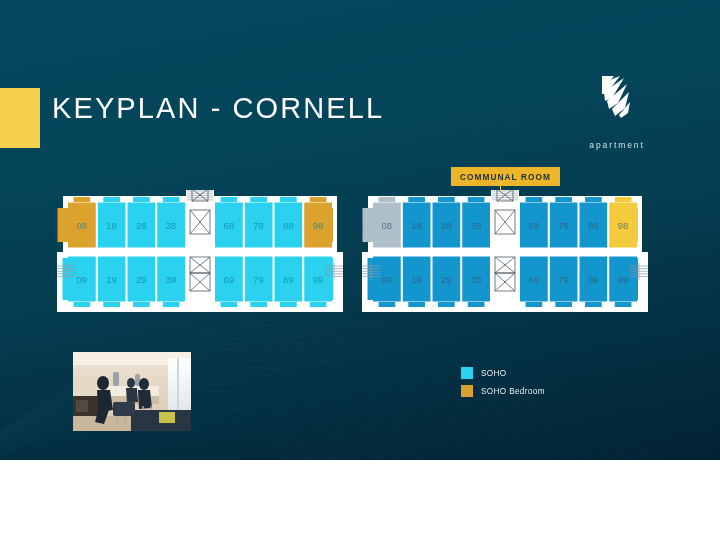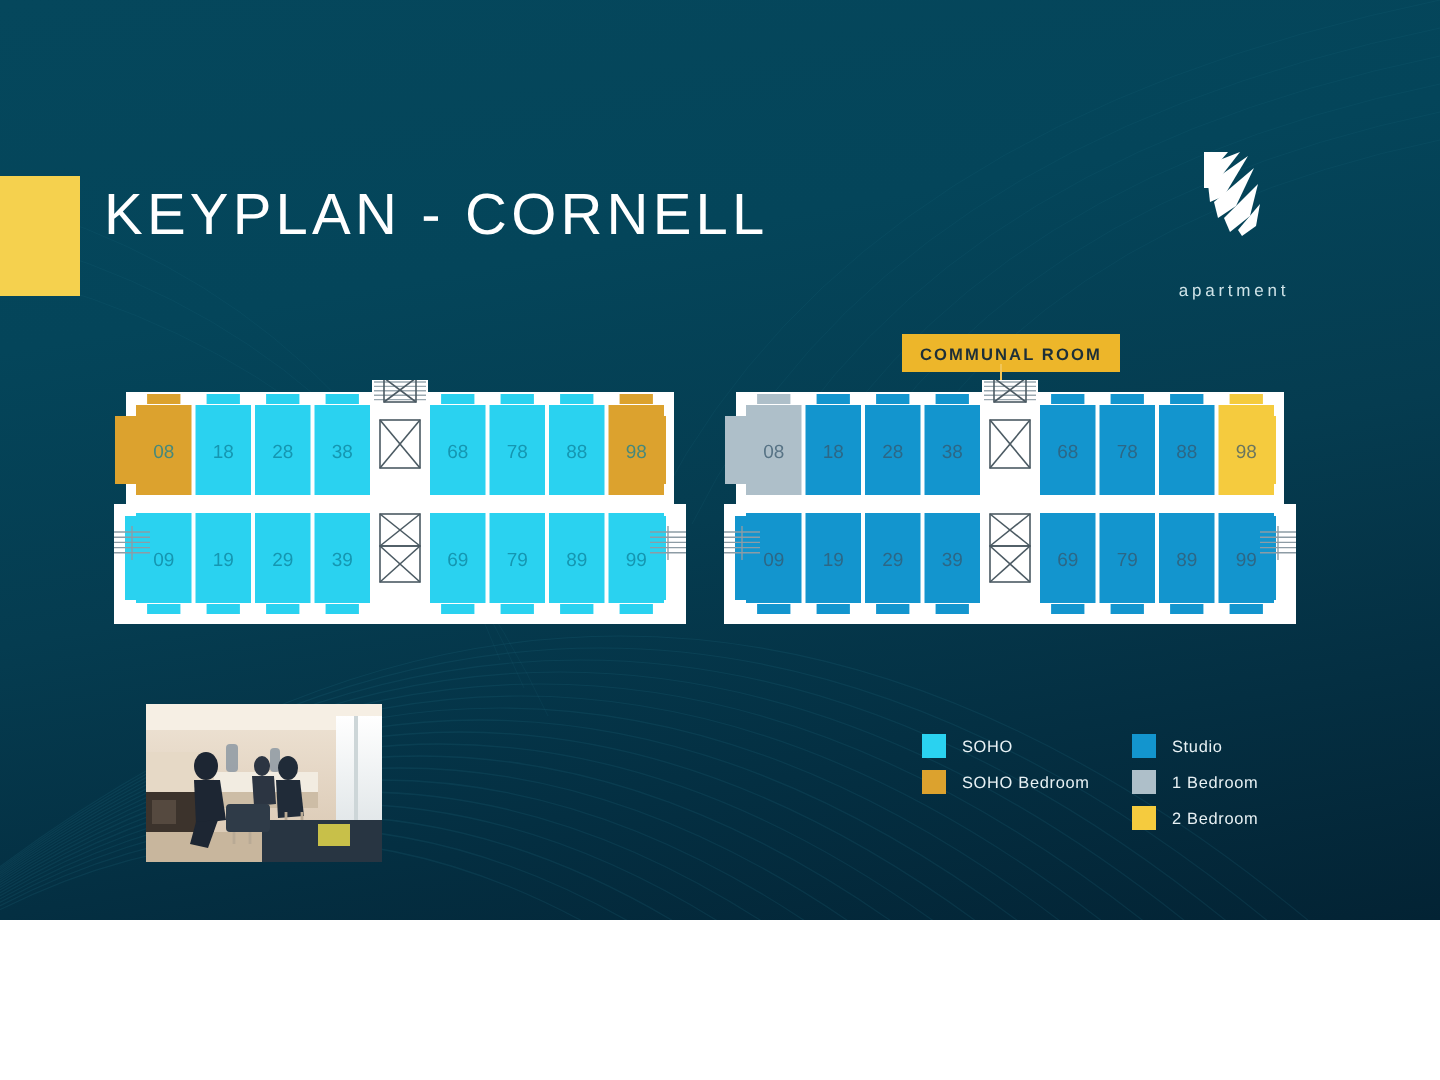--- a/index.html
+++ b/index.html
@@ -490,28 +490,14 @@
   <div class="legend legend-a" id="legend-soho">
       <div class="legend-row">
         <div class="legend-swatch" style="background: rgb(42, 210, 240);"></div>
         <div class="legend-label">SOHO</div>
       </div>
       <div class="legend-row">
         <div class="legend-swatch" style="background: rgb(220, 162, 46);"></div>
         <div class="legend-label">SOHO Bedroom</div>
       </div>
     </div>
-  <div class="legend legend-b" id="legend-apt">
-      <div class="legend-row">
-        <div class="legend-swatch" style="background: rgb(19, 149, 206);"></div>
-        <div class="legend-label">Studio</div>
-      </div>
-      <div class="legend-row">
-        <div class="legend-swatch" style="background: rgb(174, 191, 201);"></div>
-        <div class="legend-label">1 Bedroom</div>
-      </div>
-      <div class="legend-row">
-        <div class="legend-swatch" style="background: rgb(245, 203, 62);"></div>
-        <div class="legend-label">2 Bedroom</div>
-      </div>
-    </div>
 
 </div>
 
 </body></html>

